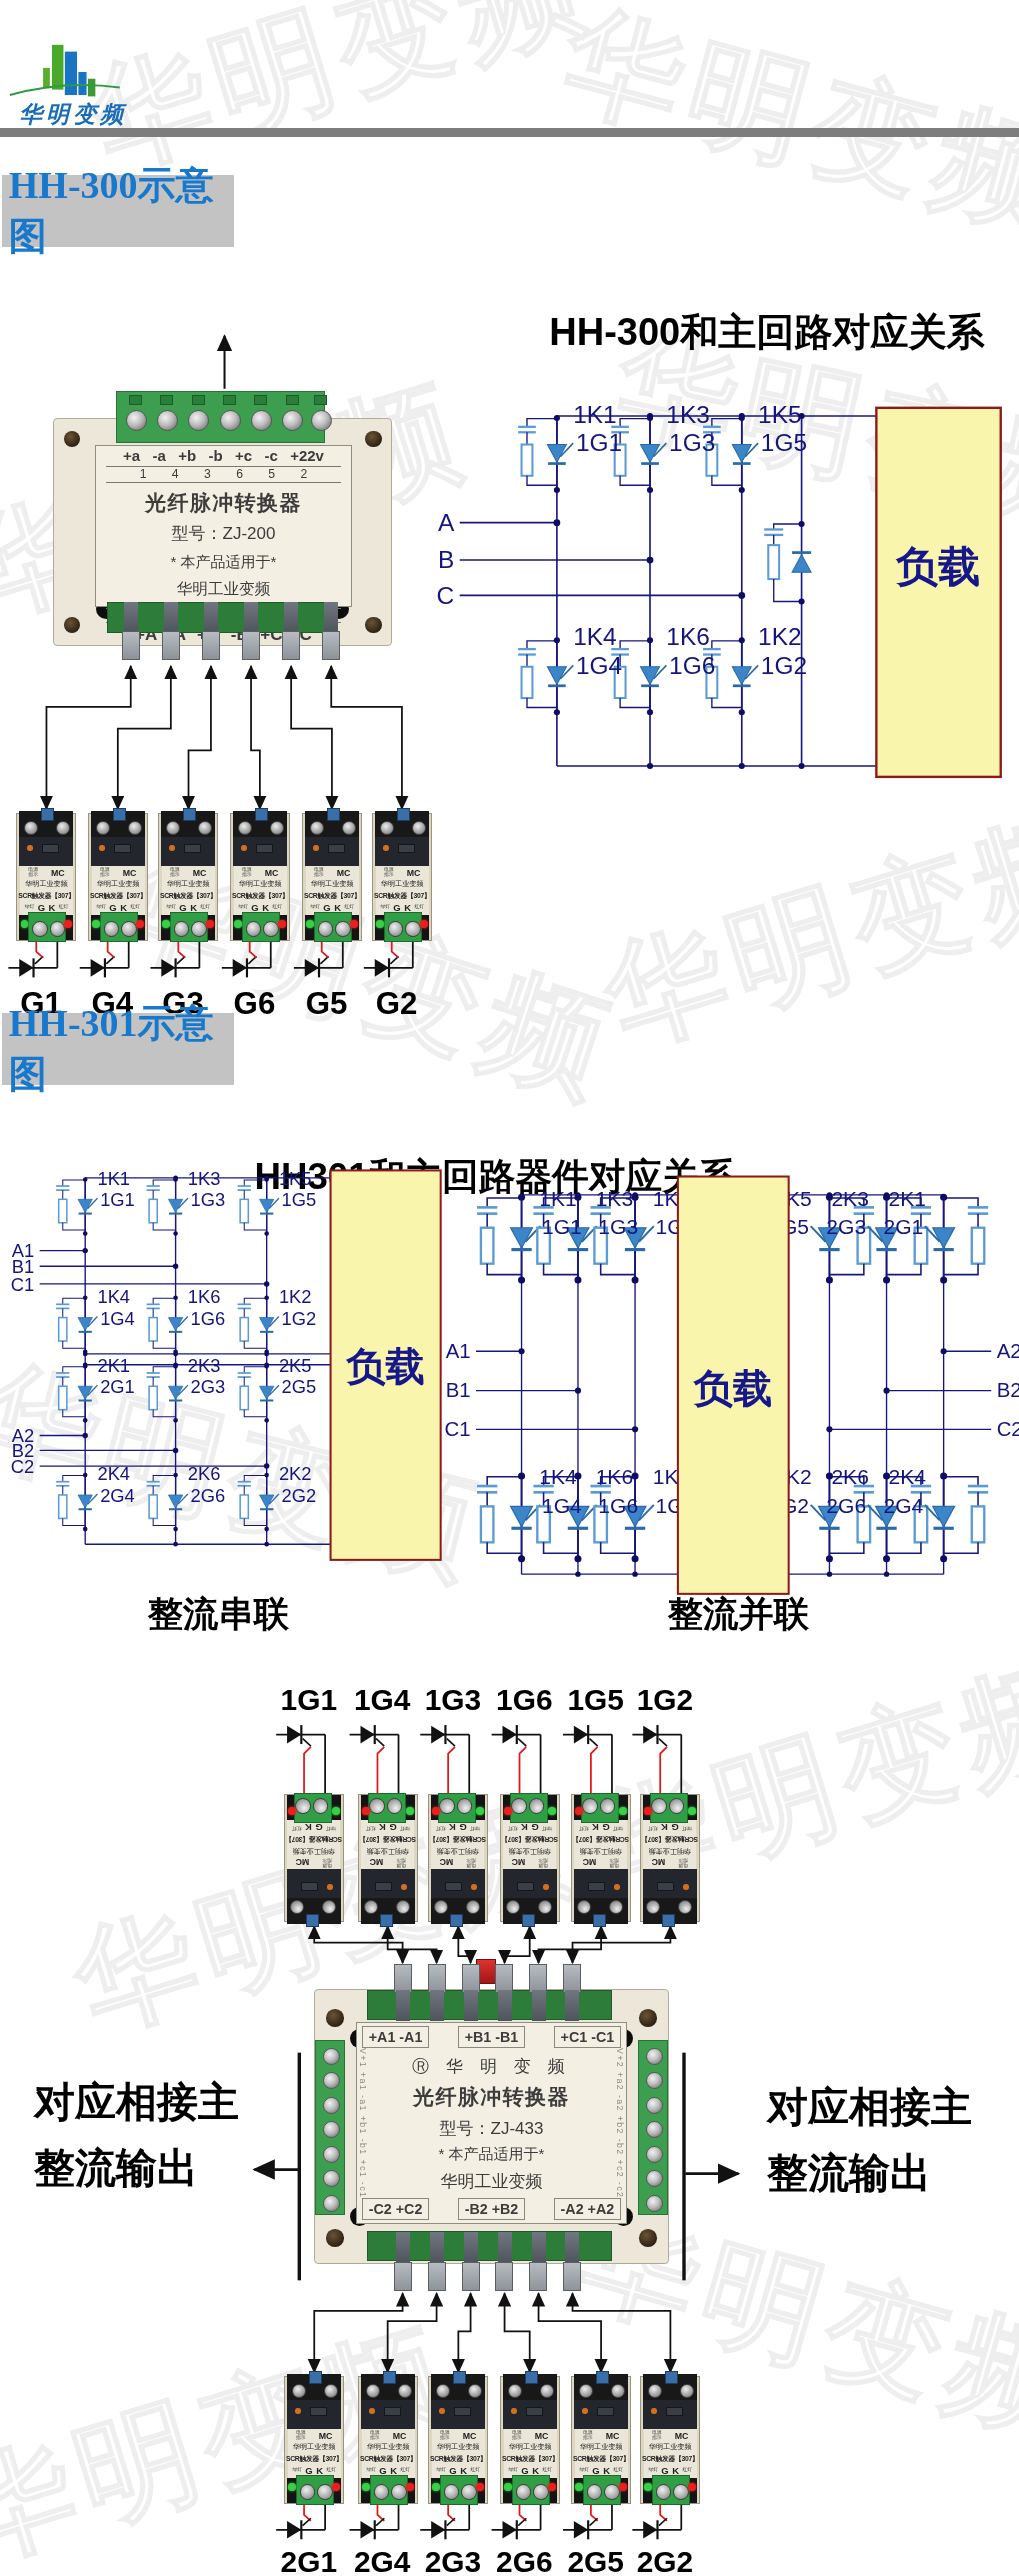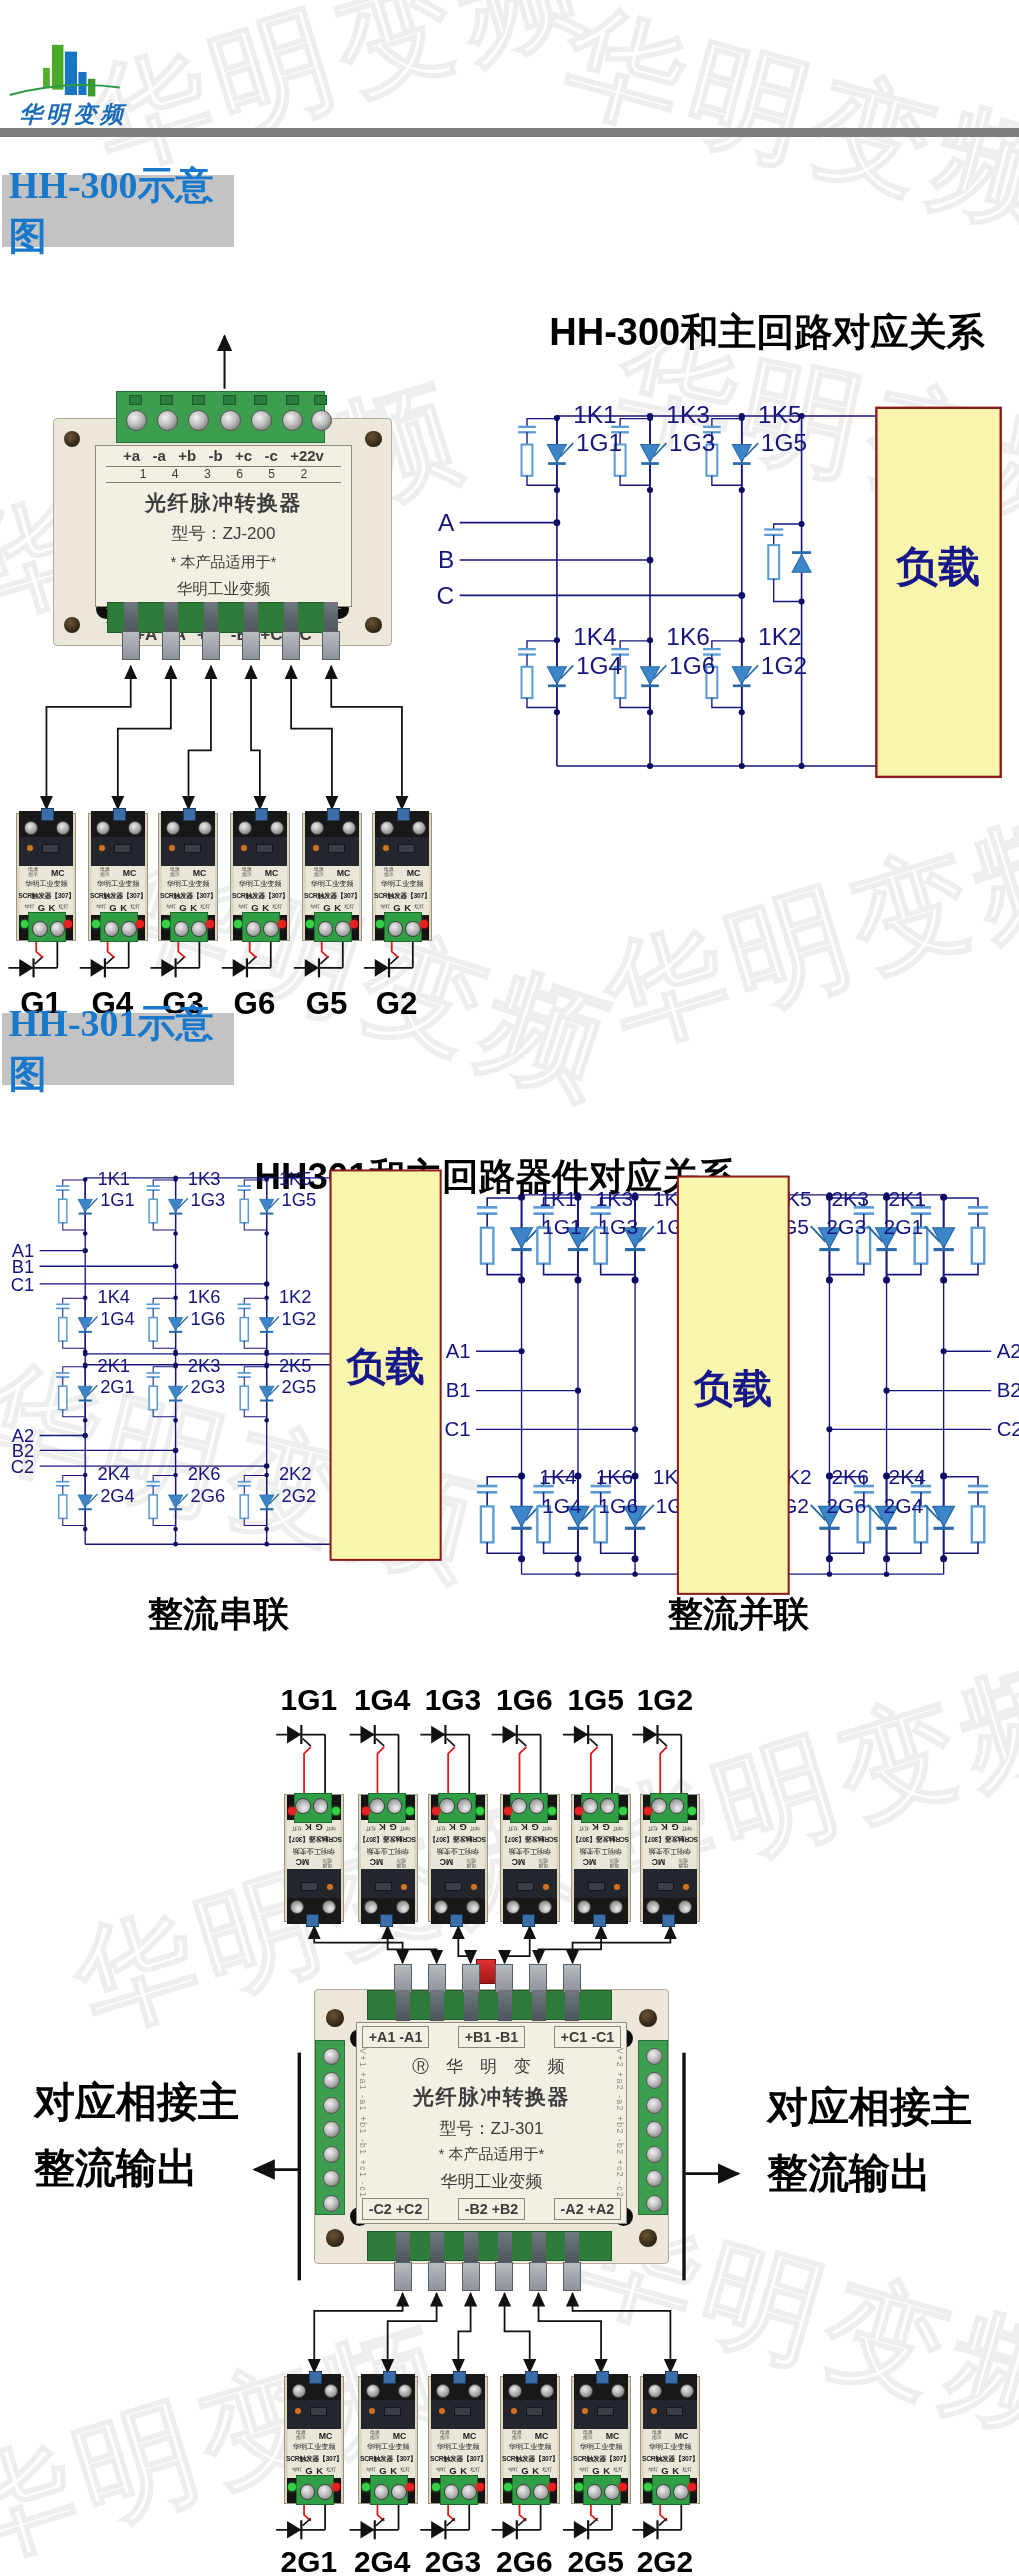--- a/index.html
+++ b/index.html
@@ -619,21 +619,21 @@
     <div class="scw" style="left:6.8px;top:154px;width:15px;height:15px;"></div>
   </div>
   <div class="devlabel" style="left:356px;top:2022px;width:271px;height:202px;justify-content:space-around;">
     <div class="t301row">
       <div class="t301cell">+A1 -A1</div>
       <div class="t301cell">+B1 -B1</div>
       <div class="t301cell">+C1 -C1</div>
     </div>
     <div class="r301-brand">Ⓡ 华 明 变 频</div>
     <div class="r301-name">光纤脉冲转换器</div>
-    <div class="r301-model">型号：ZJ-301</div>
+    <div class="r301-model">型号：ZJ-433</div>
     <div class="r301-note1">* 本产品适用于*</div>
     <div class="r301-note2">华明工业变频</div>
     <div class="t301row">
       <div class="t301cell">-C2 +C2</div>
       <div class="t301cell">-B2 +B2</div>
       <div class="t301cell">-A2 +A2</div>
     </div>
     <div class="vtext" style="left:1.4px;top:24.5px;">V+1 +a1 -a1 +b1 -b1 +c1 -c1</div>
     <div class="vtext" style="right:1.4px;top:24.5px;">V+2 +a2 -a2 +b2 -b2 +c2 -c2</div>
   </div>

